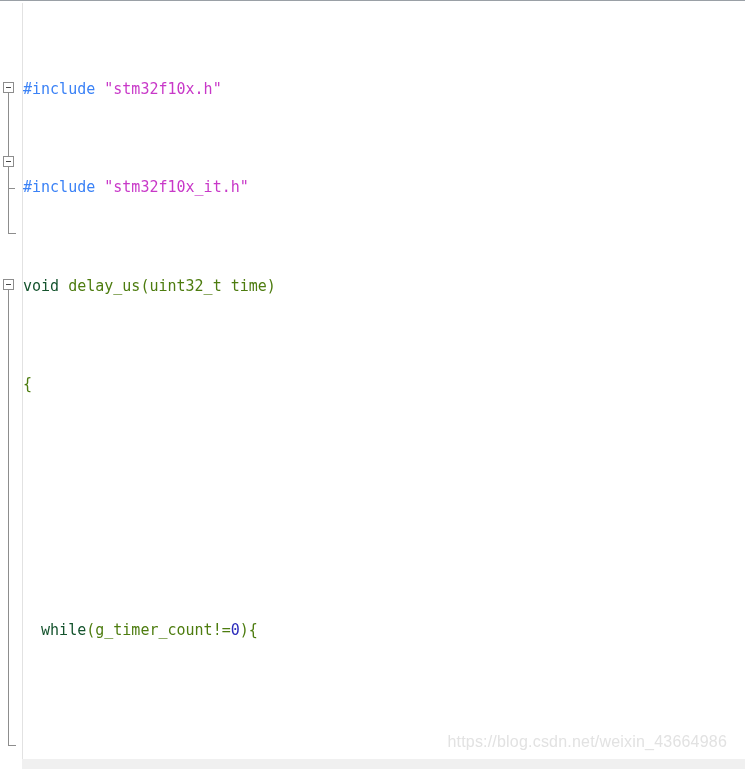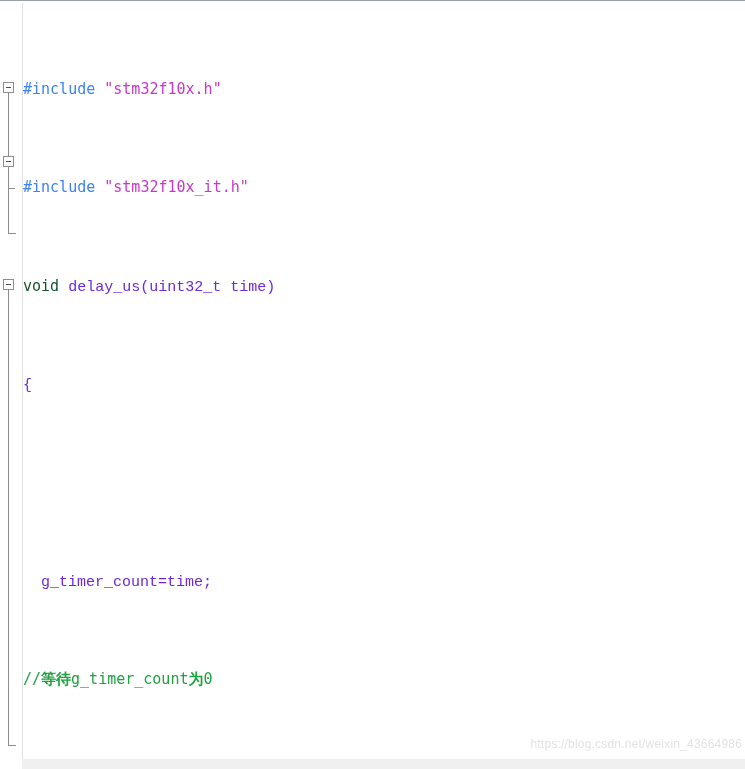--- a/index.html
+++ b/index.html
@@ -80,35 +80,35 @@
     white-space: pre;
     letter-spacing: 0px;
   }
   .ln {
     height: 24.6px;
     white-space: pre;
   }
   .pre   { color: #3b82f6; }            
   .str   { color: #c838c8; }            
   .kw    { color: #14532d; }            
-  .id    { color: #6d28d9; font-family: Liberation Mono, monospace; }            
+  .id    { color: #4d7c0f; }            
   .num   { color: #2b2bbb; }            
   .cmt   { color: #20a040; }            
   .cmt-cjk {
     color: #20a040;
     font-family: "DejaVu Sans", "Liberation Sans", sans-serif;
     font-weight: bold;
   }
   
   .watermark {
     position: absolute;
-    right: 3px;
+    right: 18px;
     bottom: 18px;
     font-family: "Liberation Sans", sans-serif;
-    font-size: 12px;
+    font-size: 16px;
     color: #e2e2e2;
     letter-spacing: 0.2px;
     user-select: none;
   }
   .bottom-bar {
     position: absolute;
     left: 0;
     bottom: 0;
     width: 745px;
     height: 10px;
@@ -151,23 +151,21 @@
     <div class="ln"><span class="pre">#include</span><span class="str"> "stm32f10x.h"</span></div>
 
     <div class="ln"><span class="pre">#include</span><span class="str"> "stm32f10x_it.h"</span></div>
 
     <div class="ln"><span class="kw">void</span><span class="id"> delay_us(uint32_t time)</span></div>
 
     <div class="ln"><span class="id">{</span></div>
 
     <div class="ln"></div>
 
-    <div class="ln"><span class="id">  g_timer_count=time;</span></div>
-
-    <div class="ln"><span class="cmt">//</span><span class="cmt-cjk">等待</span><span class="cmt">g_timer_count</span><span class="cmt-cjk">为</span><span class="cmt">0</span></div>
+
 
     <div class="ln"><span class="kw">  while</span><span class="id">(g_timer_count!=</span><span class="num">0</span><span class="id">){</span></div>
 
     
 
     
 
     
     
 

